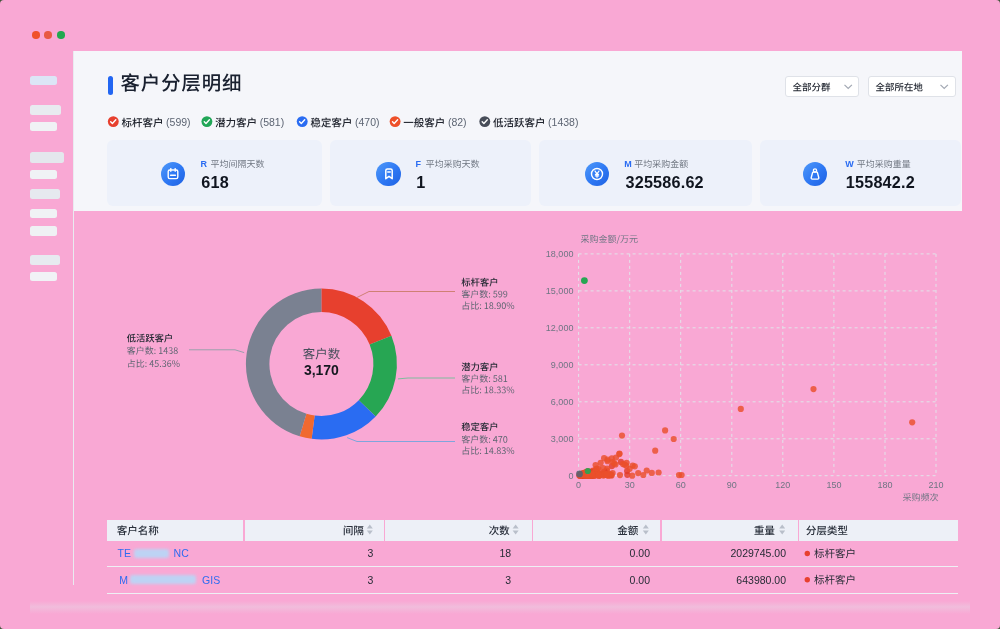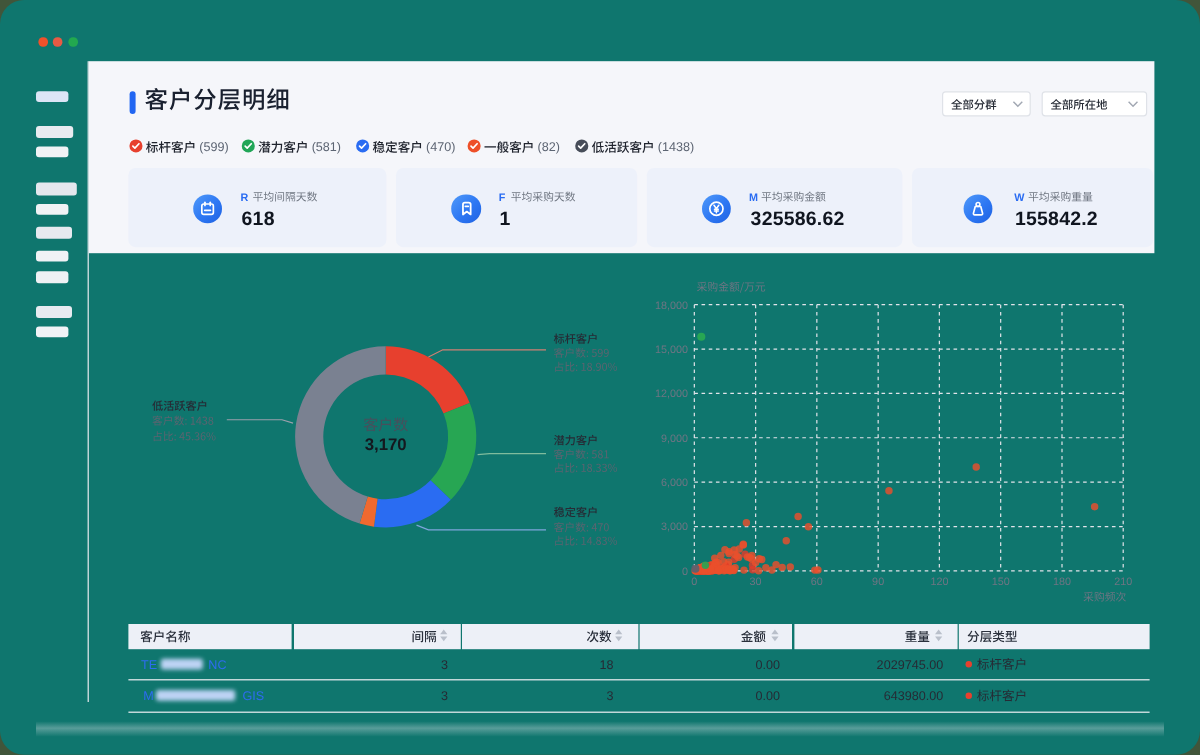--- a/index.html
+++ b/index.html
@@ -1,16 +1,16 @@
 <!DOCTYPE html>
 <html><head><meta charset="utf-8">
 <style>
 *{margin:0;padding:0;box-sizing:border-box}
 html,body{width:1000px;height:629px;background:#41553a;font-family:"Liberation Sans",sans-serif;overflow:hidden}
-.win{position:absolute;inset:0;background:#0f766e;border-radius:20px;overflow:hidden}
+.win{position:absolute;inset:0;background:#f9a8d4;border-radius:4px;overflow:hidden}
 .dot{position:absolute;top:31px;width:7.5px;height:7.5px;border-radius:50%}
 .band{position:absolute;left:74px;top:51px;width:888px;height:160px;background:#f5f6fa}
 .divider{position:absolute;left:73px;top:51px;width:1px;height:534px;background:#e9ebf0}
 .tbar{position:absolute;left:107.5px;top:75.5px;width:5.5px;height:19px;border-radius:2.8px;background:#2266f2}
 .dd{position:absolute;top:75.5px;height:21.5px;background:#fff;border:1px solid #dfe2e8;border-radius:3px}
 .cic{position:absolute;width:24.5px;height:24.5px;border-radius:50%;background:linear-gradient(135deg,#509af9 0%,#2d77f3 55%,#1f62e2 100%);display:flex;align-items:center;justify-content:center}
 .th{position:absolute;background:#edf0f7;height:21px;top:519.5px}
 .rowline{position:absolute;left:107.4px;width:851.1px;height:1px;background:#eef0f4}
 .blur1{position:absolute;height:9px;border-radius:2px;background:#bdd3f4;filter:blur(1.8px)}
 .overlay{position:absolute;left:0;top:0}

